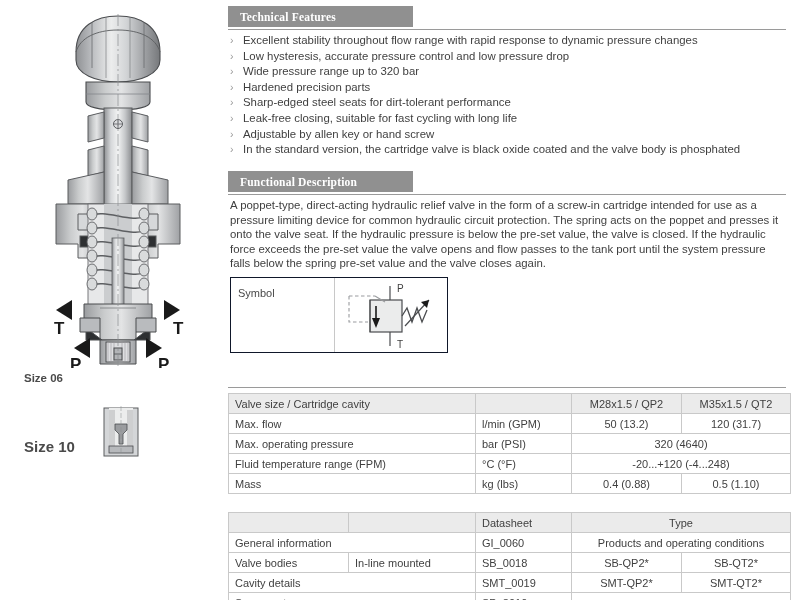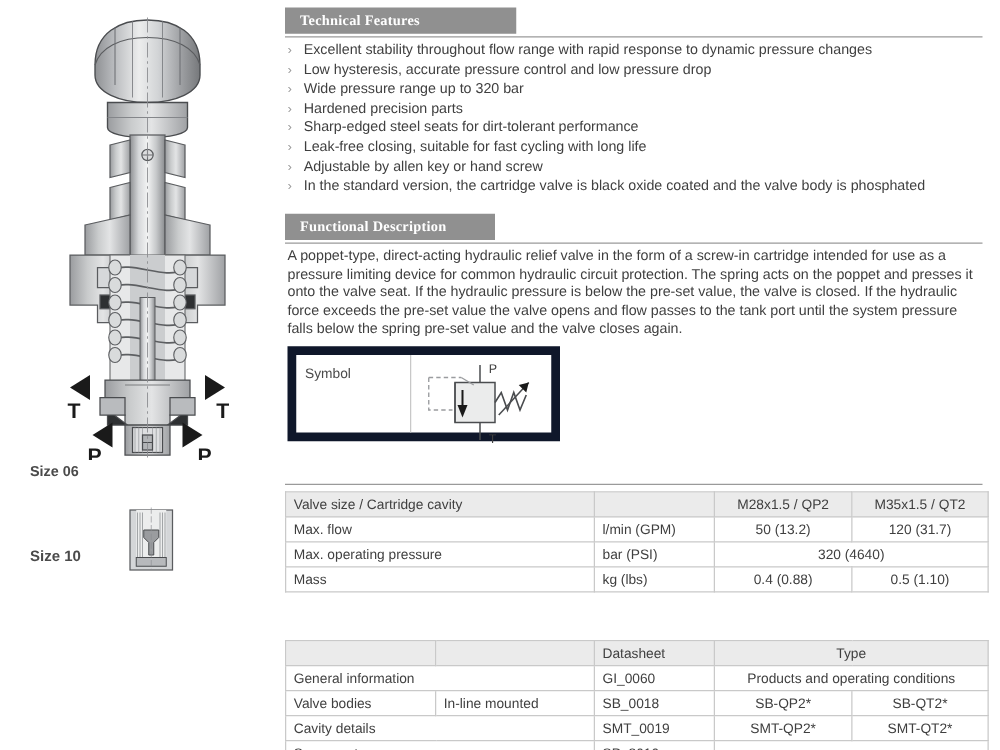--- a/index.html
+++ b/index.html
@@ -6,21 +6,21 @@
   body{
     width:800px;height:600px;background:#ffffff;overflow:hidden;
     font-family:"Liberation Sans", sans-serif;
     color:#4a4a4a;position:relative;
   }
   
   #left-col{position:absolute;left:0;top:0;width:222px;height:600px;}
   #valve-figure{position:absolute;left:18px;top:8px;width:200px;height:360px;}
   #size06-label{position:absolute;left:24px;top:372px;font-size:11.5px;font-weight:bold;color:#4a4a4a;}
   #size10-figure{position:absolute;left:98px;top:404px;width:46px;height:56px;}
-  #size10-label{position:absolute;left:24px;top:438px;font-size:12px;font-weight:bold;color:#4a4a4a;}
+  #size10-label{position:absolute;left:24px;top:438px;font-size:15px;font-weight:bold;color:#4a4a4a;}
 
   
   #right-col{position:absolute;left:228px;top:0;width:562px;height:600px;}
 
   .section-head{position:relative;height:21px;margin-bottom:0;}
   .section-head .bar{
     position:absolute;left:0;top:0;height:21px;background:#909090;
     display:flex;align-items:center;
   }
   .section-head .bar span{
@@ -35,21 +35,21 @@
   ul.features li{
     position:relative;padding-left:13px;font-size:11.4px;line-height:15.6px;color:#3f3f3f;
   }
   ul.features li .chev{
     position:absolute;left:0;top:0;color:#9a9a9a;font-size:10.5px;line-height:15.6px;
   }
 
   p.body-text{margin:0;font-size:11.4px;line-height:14.6px;color:#3f3f3f;}
 
   
-  .symbol-box{border:7px solid #0f172a;display:flex;width:218px;height:76px;box-sizing:border-box;background:#fff;}
+  .symbol-box{border:1px solid #0f172a;display:flex;width:218px;height:76px;box-sizing:border-box;background:#fff;}
   .symbol-box .cell-label{width:105px;border-right:1px solid #c8c8c8;box-sizing:border-box;padding:5px 0 0 7px;}
   .symbol-box .cell-label span{font-size:11px;color:#4a4a4a;}
   .symbol-box .cell-sym{flex:1;position:relative;}
 
   
   table.dt{border-collapse:collapse;width:562px;table-layout:fixed;}
   table.dt td{
     border:1px solid #c9c9c9;font-size:11px;color:#3f3f3f;
     height:17px;padding:1px 6px;background:#ffffff;
   }
@@ -237,21 +237,21 @@
     <li><span class="chev">›</span><span>Low hysteresis, accurate pressure control and low pressure drop</span></li>
     <li><span class="chev">›</span><span>Wide pressure range up to 320 bar</span></li>
     <li><span class="chev">›</span><span>Hardened precision parts</span></li>
     <li><span class="chev">›</span><span>Sharp-edged steel seats for dirt-tolerant performance</span></li>
     <li><span class="chev">›</span><span>Leak-free closing, suitable for fast cycling with long life</span></li>
     <li><span class="chev">›</span><span>Adjustable by allen key or hand screw</span></li>
     <li><span class="chev">›</span><span>In the standard version, the cartridge valve is black oxide coated and the valve body is phosphated</span></li>
   </ul>
 
   <div class="section-head" style="position:absolute;left:0;top:171px;width:560px;">
-    <div class="bar" style="width:168px;">
+    <div class="bar" style="width:185px;">
         <span>Functional Description</span>
       </div>
     <div class="rule"></div>
   </div>
 
   <p class="body-text" style="position:absolute;left:2px;top:198px;width:552px;">A poppet-type, direct-acting hydraulic relief valve in the form of a screw-in cartridge intended for use as a pressure limiting device for common hydraulic circuit protection. The spring acts on the poppet and presses it onto the valve seat. If the hydraulic pressure is below the pre-set value, the valve is closed. If the hydraulic force exceeds the pre-set value the valve opens and flow passes to the tank port until the system pressure falls below the spring pre-set value and the valve closes again.</p>
 
   <div class="symbol-box" style="position:absolute;left:2px;top:277px;">
     <div class="cell-label">
       <span>Symbol</span>
@@ -305,20 +305,25 @@
       <tr>
         <td>Max. flow</td>
         <td>l/min (GPM)</td>
         <td class="ctr">50 (13.2)</td>
         <td class="ctr">120 (31.7)</td>
       </tr>
       <tr>
         <td>Max. operating pressure</td>
         <td>bar (PSI)</td>
         <td class="ctr" colspan="2">320 (4640)</td>
+      </tr>
+      <tr>
+        <td>Fluid temperature range (FPM)</td>
+        <td>°C (°F)</td>
+        <td class="ctr" colspan="2">-20...+120 (-4...248)</td>
       </tr>
       <tr>
         <td>Mass</td>
         <td>kg (lbs)</td>
         <td class="ctr">0.4 (0.88)</td>
         <td class="ctr">0.5 (1.10)</td>
       </tr>
     </tbody>
   </table>
 

